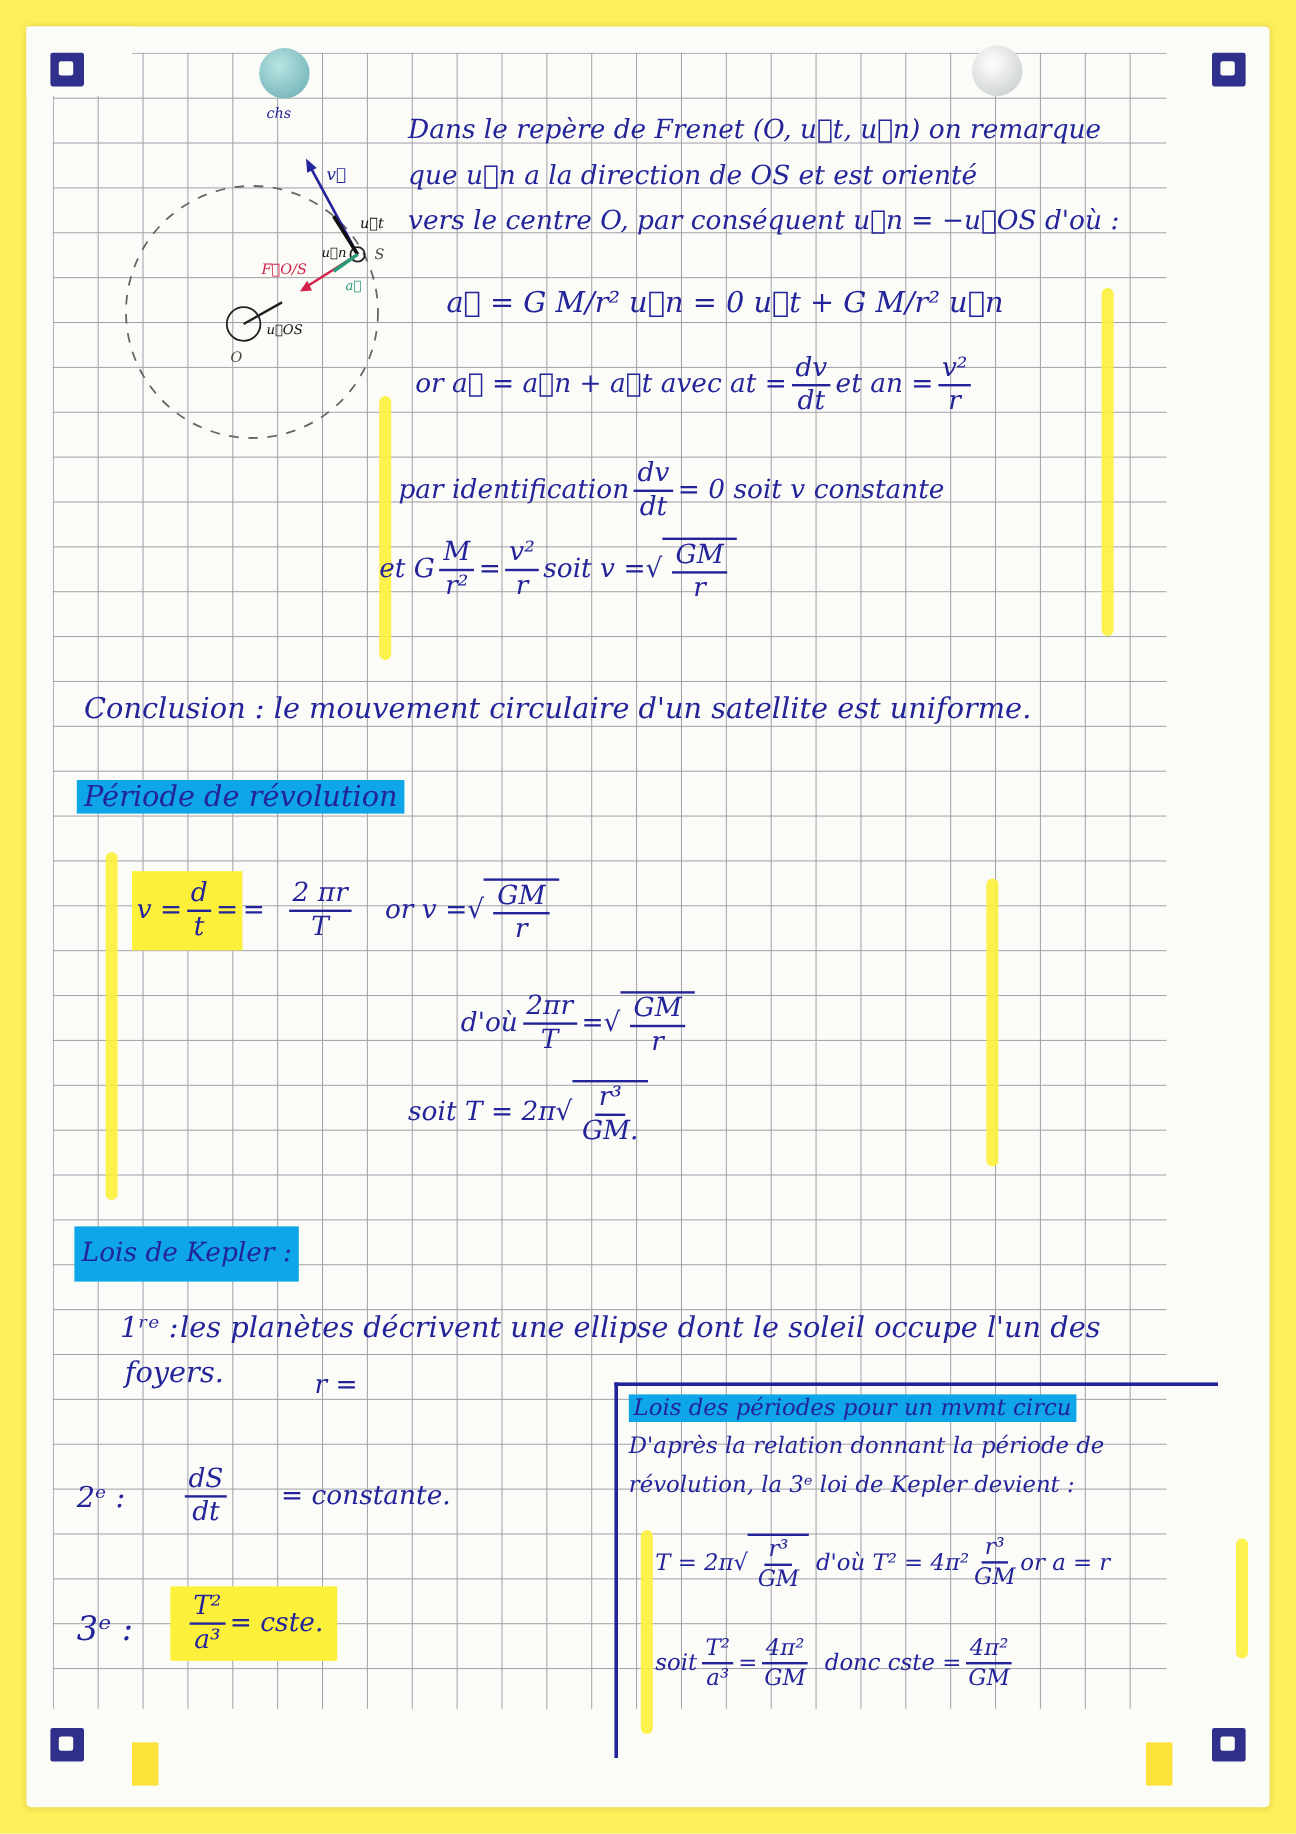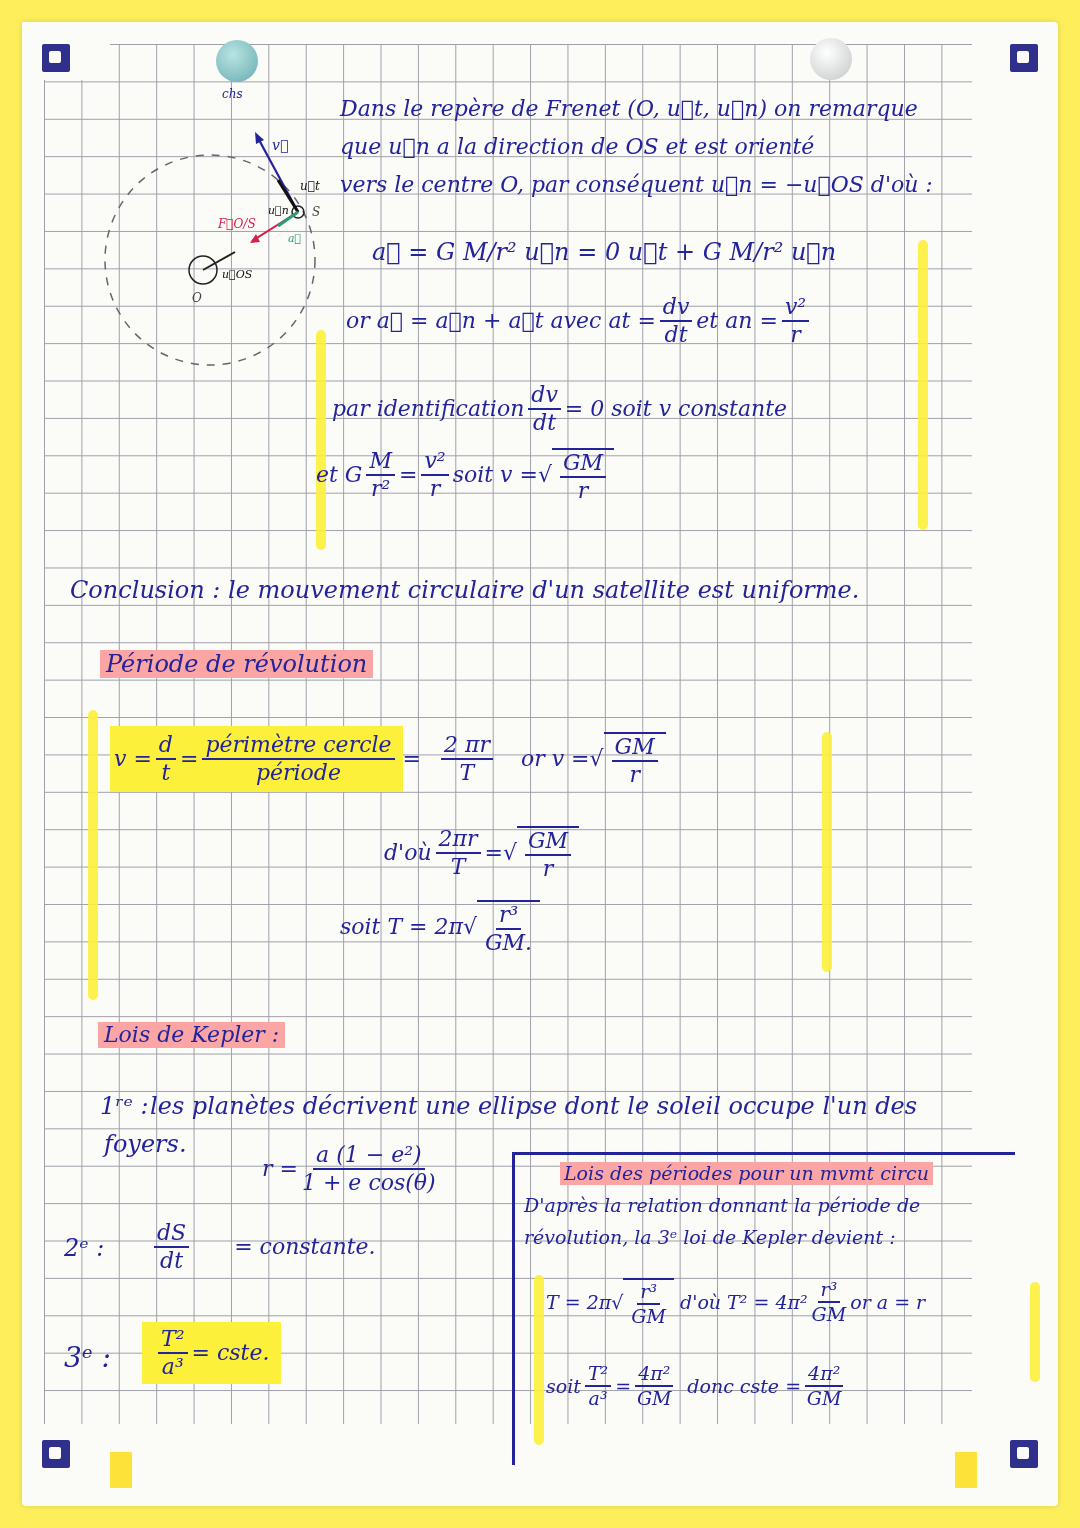--- a/index.html
+++ b/index.html
@@ -34,21 +34,21 @@
     position:absolute; width:42px; height:42px; border-radius:50%;
     background:radial-gradient(circle at 40% 35%, #ffffff, #d5d8d8 70%, #b9bdbd);
   }
   .hole.teal { background:radial-gradient(circle at 40% 35%, #b9e4e2, #7fbcbf 70%, #6aa7ab); }
   .hw {
     position:absolute; color:#23239a;
     font-family:"DejaVu Serif", serif; font-style:italic;
     white-space:nowrap; line-height:1;
   }
   .hl-y { background:#fcf03a; }
-  .hl-p { background:#fca5a5;margin-left:36px; }
+  .hl-p { background:#0ea5e9; }
   .bar {
     position:absolute; width:10px; background:#fcf03a; border-radius:5px; opacity:0.9;
   }
   .frac { display:inline-flex; flex-direction:column; align-items:center; vertical-align:middle; margin:0 4px; }
   .frac .num { border-bottom:2px solid #23239a; padding:0 3px 2px; }
   .frac .den { padding-top:2px; }
   .sqrt { display:inline-flex; align-items:center; vertical-align:middle; }
   .sqrt .rad { border-top:2px solid #23239a; padding:2px 4px 0; }
   .box {
     position:absolute; left:512px; top:1152px; width:500px; height:310px;
@@ -152,24 +152,20 @@
 <span class="hw hl-p" style="left:64px;top:650px;font-size:24px;padding:2px 6px;">Période de révolution</span>
 
 <div class="hw" style="left:110px;top:726px;font-size:22px;display:flex;align-items:center;">
   <span class="hl-y" style="display:flex;align-items:center;padding:8px 4px;">
     <span>v =</span>
     <span class="frac">
         <span class="num">d</span>
         <span class="den">t</span>
       </span>
     <span>=</span>
-    <span class="frac">
-        <span class="num">périmètre cercle</span>
-        <span class="den">période</span>
-      </span>
   </span>
   <span>=</span>
   <span class="frac" style="margin-left:20px;">
       <span class="num">2 πr</span>
       <span class="den">T</span>
     </span>
   <span style="margin-left:24px;">or v =</span>
   <span class="sqrt">√<span class="rad"><span class="frac">
           <span class="num">GM</span>
           <span class="den">r</span>
@@ -190,31 +186,27 @@
 </div>
 
 <div class="hw" style="left:340px;top:900px;font-size:22px;display:flex;align-items:center;">
   <span>soit T = 2π</span>
   <span class="sqrt">√<span class="rad"><span class="frac">
           <span class="num">r³</span>
           <span class="den">GM.</span>
         </span></span></span>
 </div>
 
-<span class="hw hl-p" style="left:62px;top:1022px;font-size:22px;padding:2px 6px;">Lois de Kepler :</span>
+<span class="hw hl-p" style="left:62px;top:1022px;font-size:22px;padding:12px 6px;">Lois de Kepler :</span>
 <span class="hw" style="left:100px;top:1094px;font-size:24px;">1ʳᵉ :</span>
 <span class="hw" style="left:150px;top:1094px;font-size:24px;">les planètes décrivent une ellipse dont le soleil occupe l'un des</span>
 <span class="hw" style="left:104px;top:1132px;font-size:24px;">foyers.</span>
 
 <div class="hw" style="left:262px;top:1144px;font-size:22px;display:flex;align-items:center;">
   <span>r =</span>
-  <span class="frac">
-      <span class="num">a (1 − e²)</span>
-      <span class="den">1 + e cos(θ)</span>
-    </span>
 </div>
 
 <span class="hw" style="left:64px;top:1236px;font-size:24px;">2ᵉ :</span>
 <div class="hw" style="left:150px;top:1222px;font-size:22px;display:flex;align-items:center;gap:41px;">
   <span class="frac">
       <span class="num">dS</span>
       <span class="den">dt</span>
     </span>
   <span>= constante.</span>
 </div>

